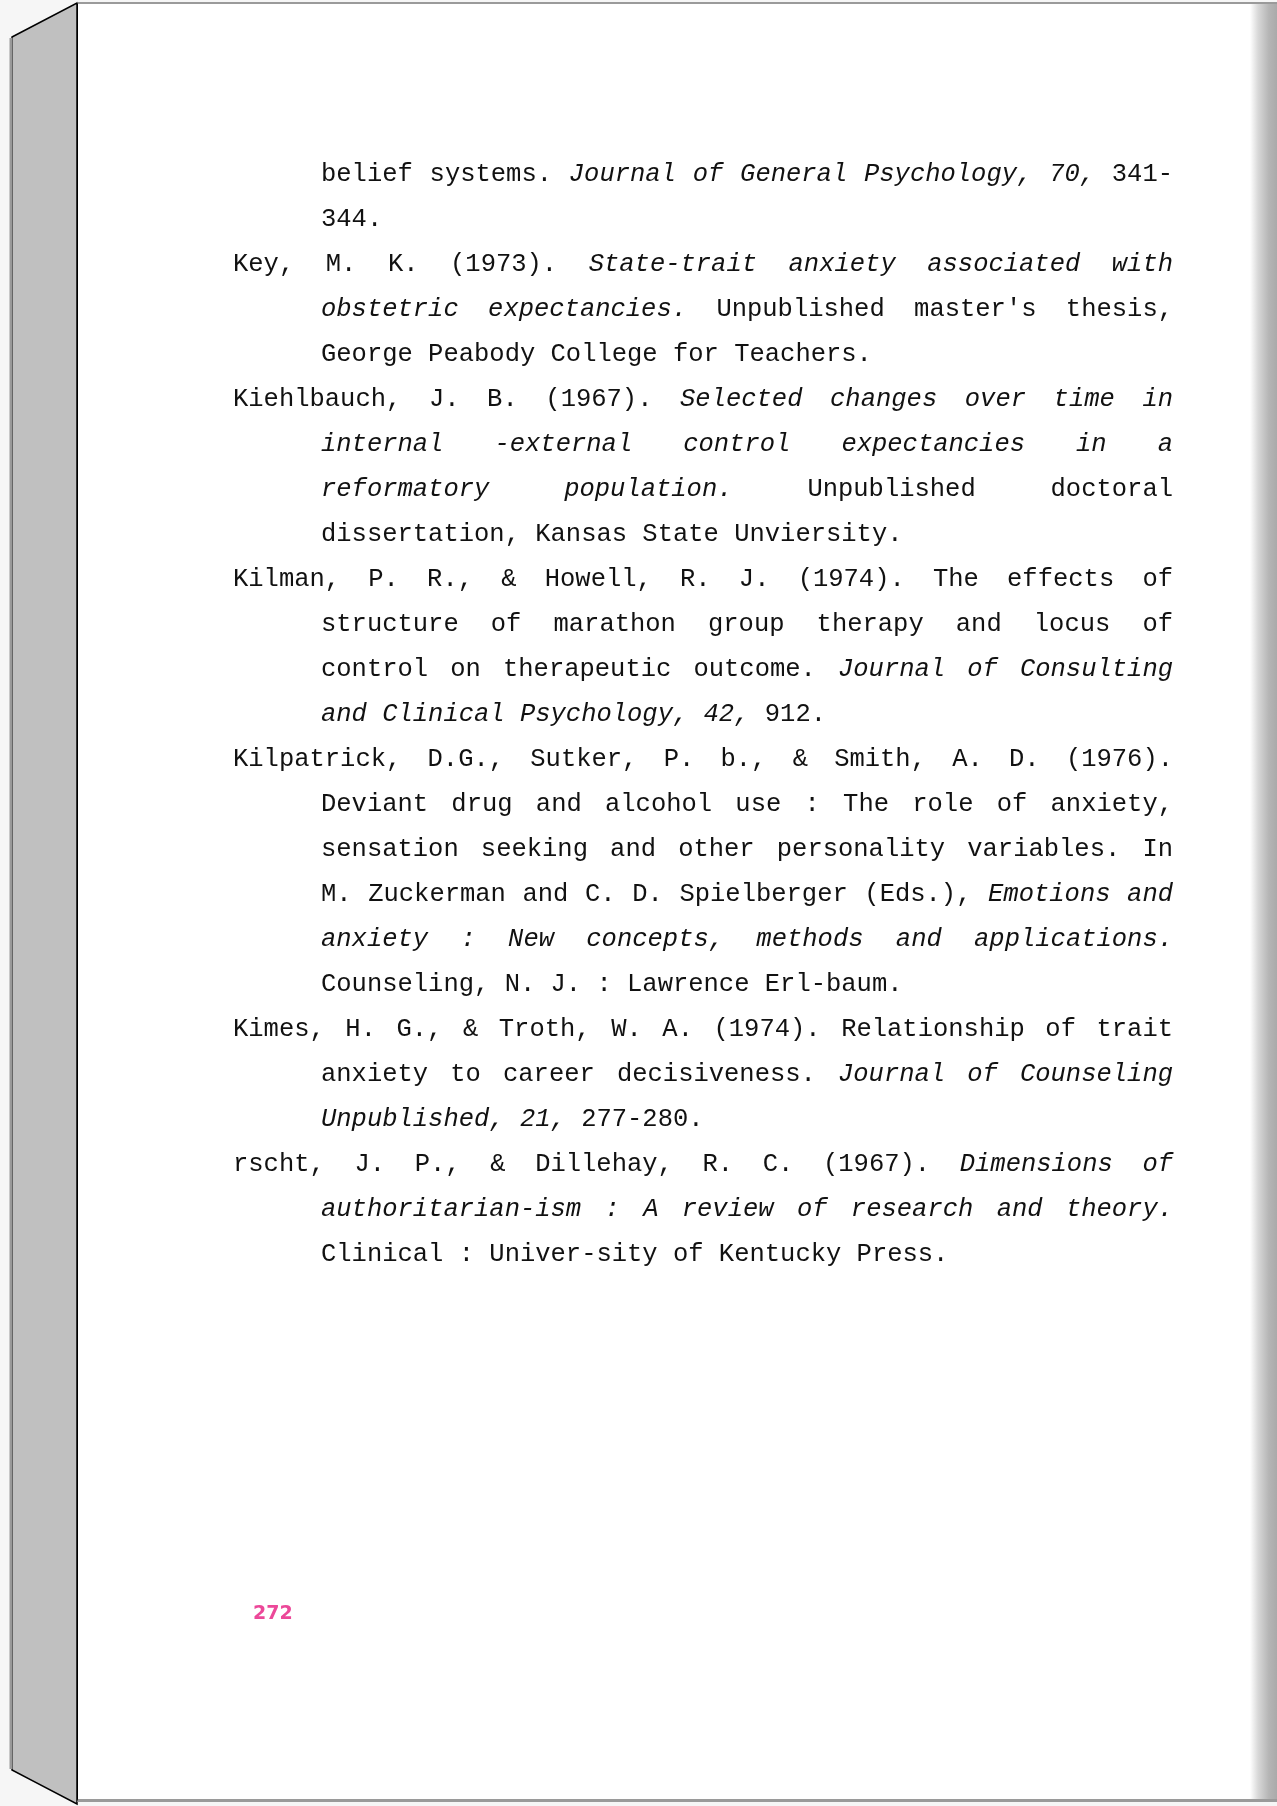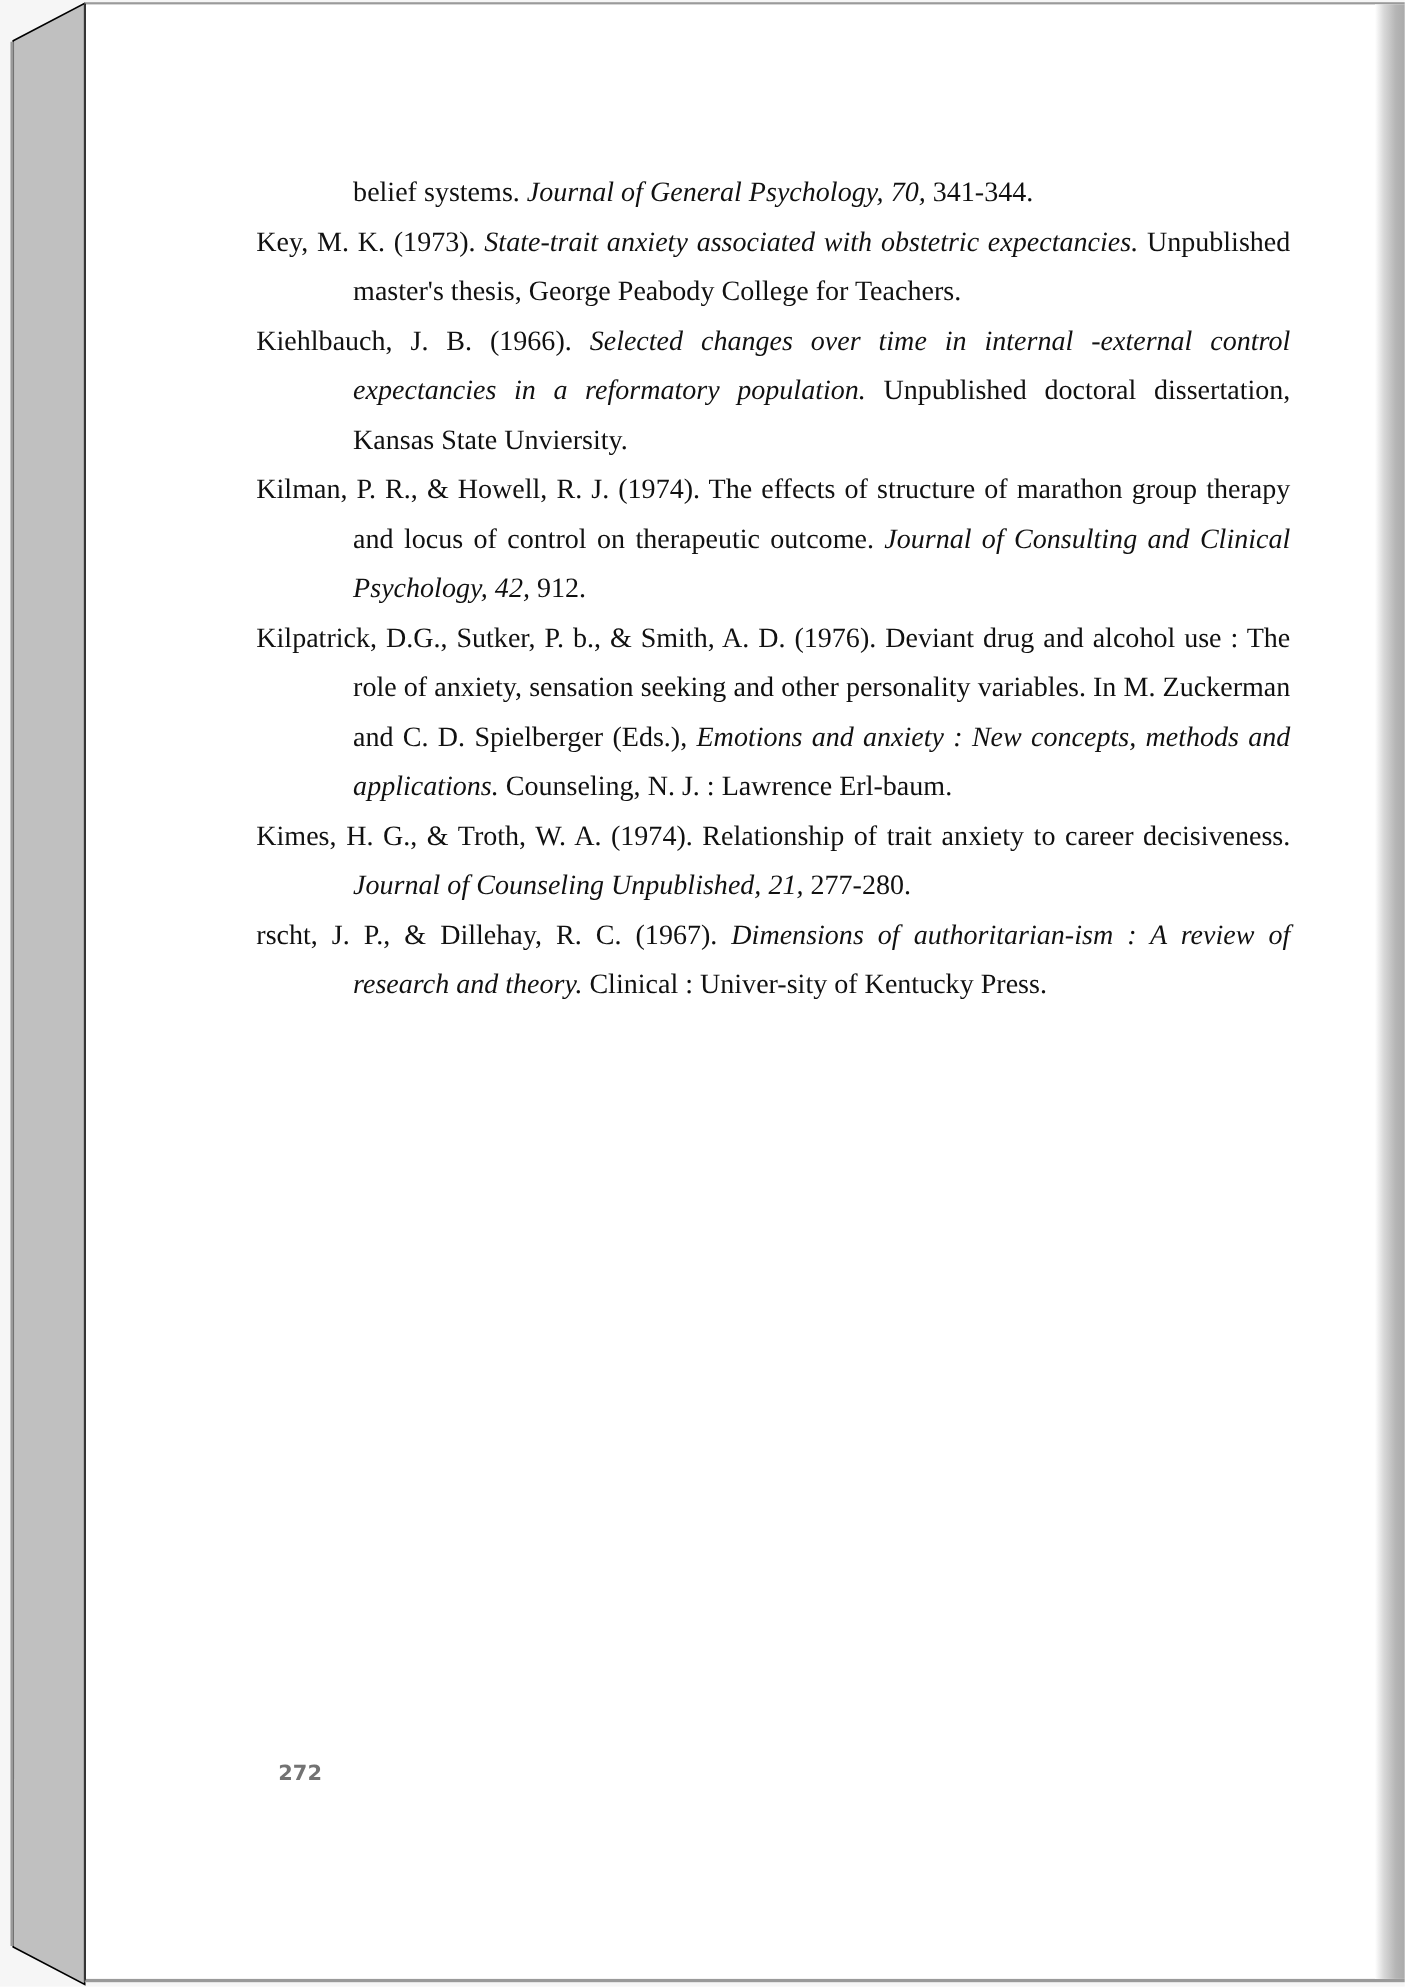--- a/index.html
+++ b/index.html
@@ -28,44 +28,45 @@
       color: #111;
       font-size: 25.5px;
       line-height: 45px;
     }
     .entry {
       padding-left: 88px;
       text-indent: -88px;
       text-align: justify;
       text-align-last: left;
       margin: 0;
+      font-family: Liberation Mono, monospace;
     }
     .entry.cont { padding-left: 88px; text-indent: 0; }
     .entry .seg-i { font-style: italic; }
     .page-number {
       position: absolute; left: 175px; top: 1597px;
       font-family: "DejaVu Sans", sans-serif;
-      font-weight: bold; font-size: 19px; color: #737373;
+      font-weight: bold; font-size: 19px; color: #ec4899;
     }
   </style>
 </head>
 <body>
 
 <svg class="spine" viewBox="0 0 80 1806" width="80" height="1806">
   <polygon points="12,37 77,3 77,1804 12,1770" fill="#c0c0c0" stroke="#000" stroke-width="1.5"></polygon>
   <line x1="11" y1="38" x2="11" y2="1769" stroke="#999" stroke-width="3"></line>
 </svg>
 
 <div class="page">
   <div class="page-edge"></div>
 
   <div class="text-block" id="refs">
       <p class="entry cont"><span>belief systems. </span><span class="seg-i">Journal of General Psychology, 70,</span><span> 341-344.</span></p>
       <p class="entry"><span>Key,  M. K. (1973). </span><span class="seg-i">State-trait anxiety associated with obstetric expectancies.</span><span> Unpublished master's thesis, George Peabody College for Teachers.</span></p>
-      <p class="entry"><span>Kiehlbauch, J. B. (1966). </span><span class="seg-i">Selected changes over time in internal -external control expectancies in a reformatory population.</span><span> Unpublished doctoral dissertation, Kansas State Unviersity.</span></p>
+      <p class="entry"><span>Kiehlbauch, J. B. (1967). </span><span class="seg-i">Selected changes over time in internal -external control expectancies in a reformatory population.</span><span> Unpublished doctoral dissertation, Kansas State Unviersity.</span></p>
       <p class="entry"><span>Kilman, P. R., &amp; Howell, R. J. (1974). The effects of structure of marathon group therapy and locus of control on therapeutic outcome. </span><span class="seg-i">Journal of Consulting and Clinical Psychology, 42,</span><span> 912.</span></p>
       <p class="entry"><span>Kilpatrick, D.G., Sutker, P. b., &amp; Smith, A. D. (1976). Deviant drug and alcohol use :  The role of anxiety, sensation seeking and other personality variables. In M. Zuckerman and C. D. Spielberger (Eds.), </span><span class="seg-i">Emotions and anxiety : New concepts, methods and applications.</span><span> Counseling, N. J. : Lawrence Erl-baum.</span></p>
       <p class="entry"><span>Kimes, H. G., &amp; Troth, W. A. (1974). Relationship of trait anxiety to career decisiveness. </span><span class="seg-i">Journal of Counseling Unpublished, 21,</span><span> 277-280.</span></p>
       <p class="entry"><span>rscht, J. P., &amp; Dillehay, R. C. (1967). </span><span class="seg-i">Dimensions of authoritarian-ism : A review of research and theory.</span><span> Clinical : Univer-sity of Kentucky Press.</span></p>
     </div>
 
   <div class="page-number">272</div>
 </div>
 
 </body></html>

